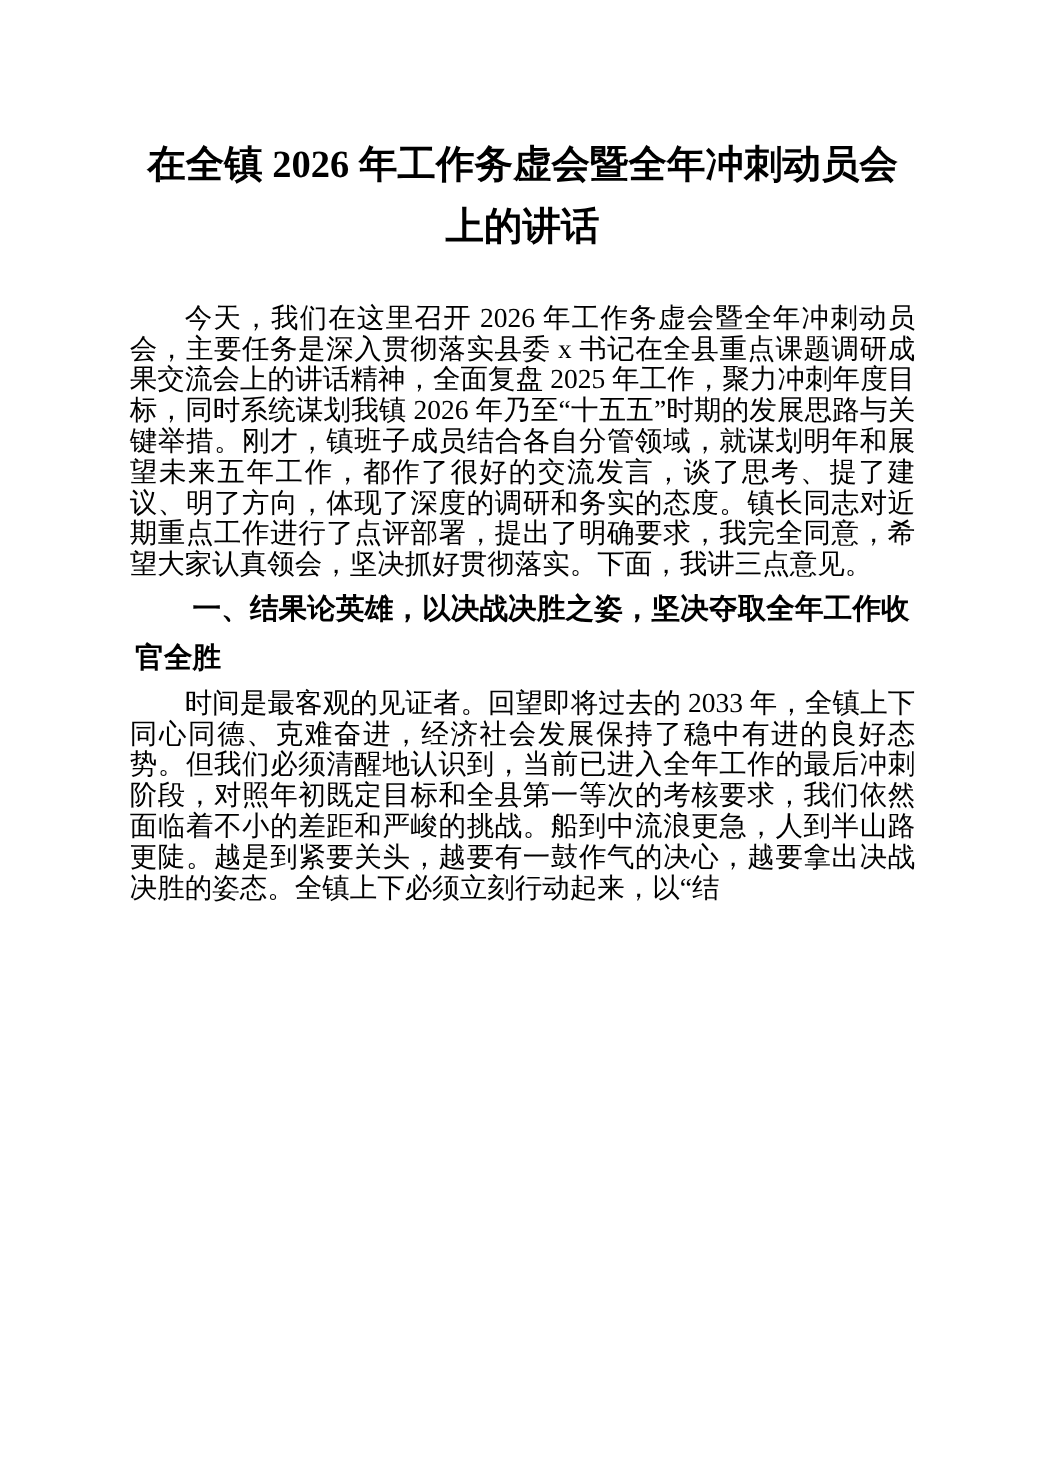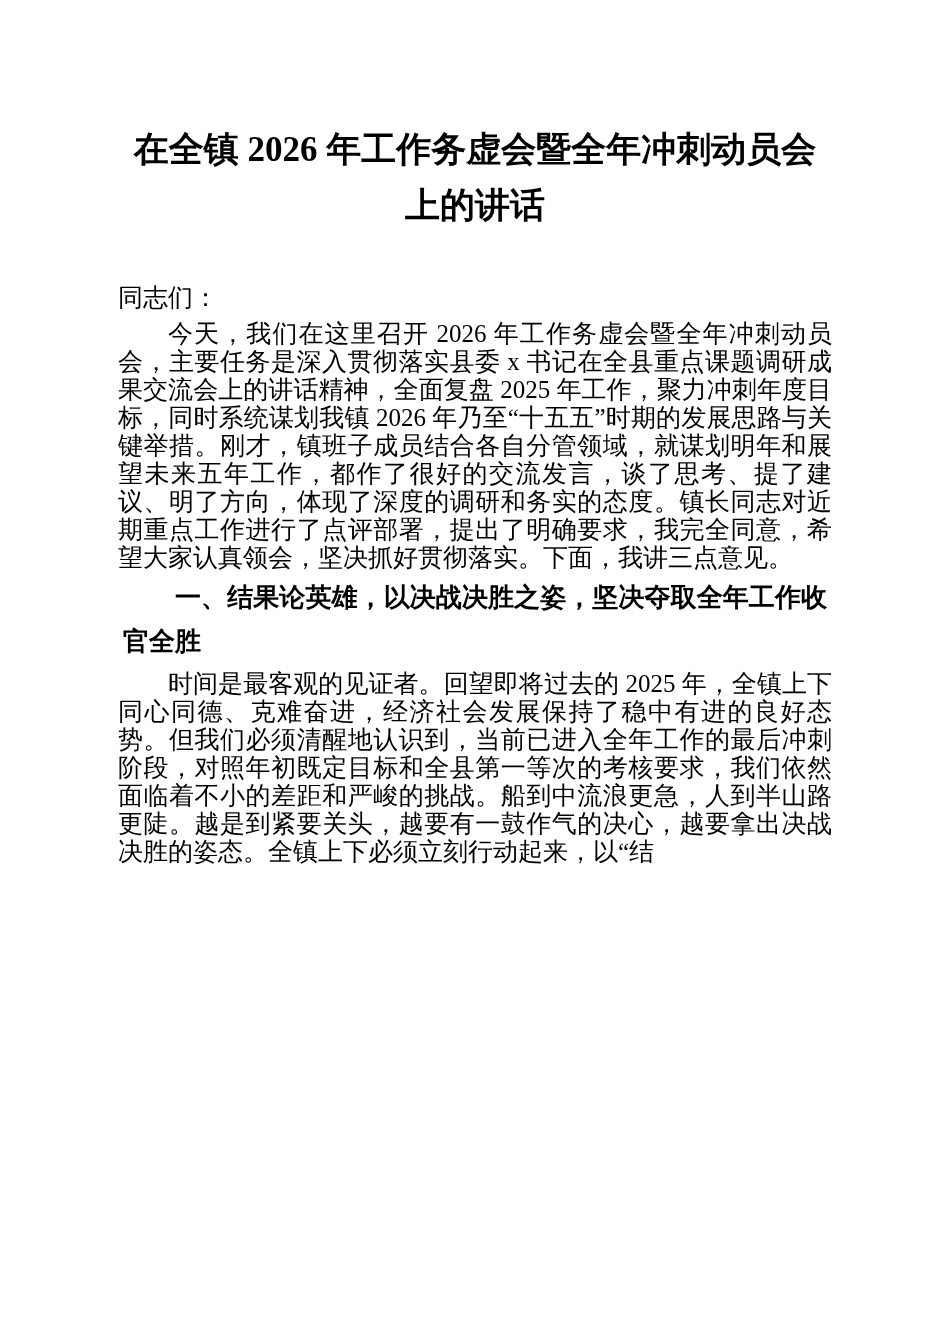--- a/index.html
+++ b/index.html
@@ -51,20 +51,19 @@
     text-justify: inter-ideograph;
     font-family: Liberation Mono, monospace;
   }
 </style>
 </head>
 <body>
 
 <div class="page">
   <h1 class="doc-title">在全镇 2026 年工作务虚会暨全年冲刺动员会上的讲话</h1>
 
-  <p class="salutation">同志们：</p>
 
   <p class="body-para">今天，我们在这里召开 2026 年工作务虚会暨全年冲刺动员会，主要任务是深入贯彻落实县委 x 书记在全县重点课题调研成果交流会上的讲话精神，全面复盘 2025 年工作，聚力冲刺年度目标，同时系统谋划我镇 2026 年乃至“十五五”时期的发展思路与关键举措。刚才，镇班子成员结合各自分管领域，就谋划明年和展望未来五年工作，都作了很好的交流发言，谈了思考、提了建议、明了方向，体现了深度的调研和务实的态度。镇长同志对近期重点工作进行了点评部署，提出了明确要求，我完全同意，希望大家认真领会，坚决抓好贯彻落实。下面，我讲三点意见。</p>
 
   <h2 class="section-heading">一、结果论英雄，以决战决胜之姿，坚决夺取全年工作收官全胜</h2>
 
-  <p class="body-para">时间是最客观的见证者。回望即将过去的 2025 年，全镇上下同心同德、克难奋进，经济社会发展保持了稳中有进的良好态势。但我们必须清醒地认识到，当前已进入全年工作的最后冲刺阶段，对照年初既定目标和全县第一等次的考核要求，我们依然面临着不小的差距和严峻的挑战。船到中流浪更急，人到半山路更陡。越是到紧要关头，越要有一鼓作气的决心，越要拿出决战决胜的姿态。全镇上下必须立刻行动起来，以“结</p>
+  <p class="body-para">时间是最客观的见证者。回望即将过去的 2033 年，全镇上下同心同德、克难奋进，经济社会发展保持了稳中有进的良好态势。但我们必须清醒地认识到，当前已进入全年工作的最后冲刺阶段，对照年初既定目标和全县第一等次的考核要求，我们依然面临着不小的差距和严峻的挑战。船到中流浪更急，人到半山路更陡。越是到紧要关头，越要有一鼓作气的决心，越要拿出决战决胜的姿态。全镇上下必须立刻行动起来，以“结</p>
 </div>
 
 </body></html>

